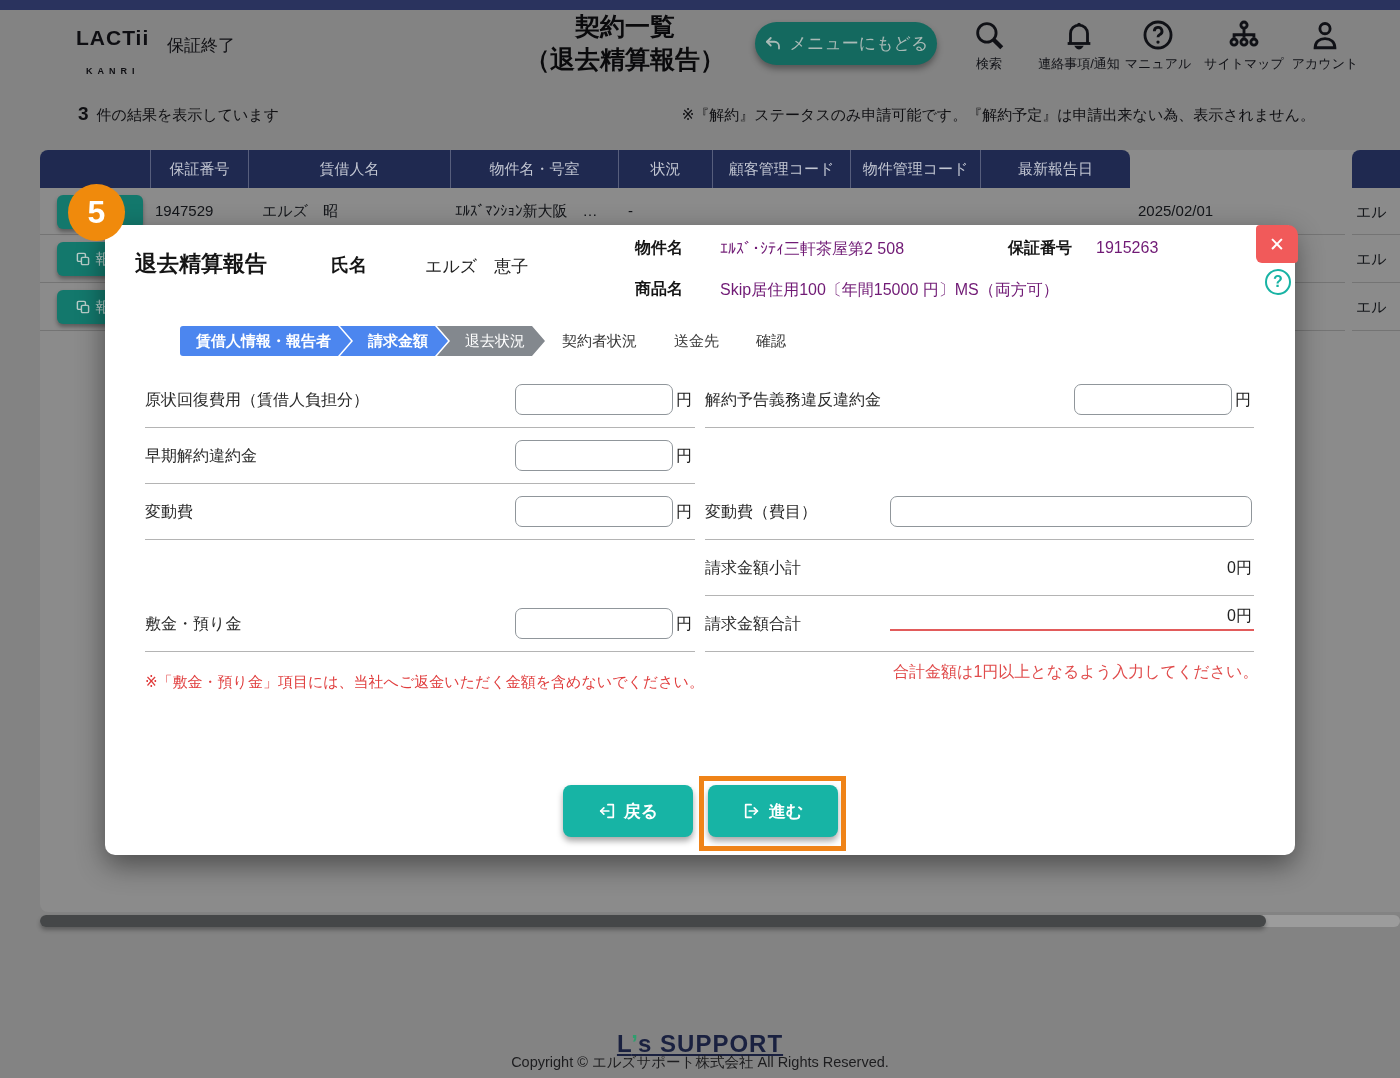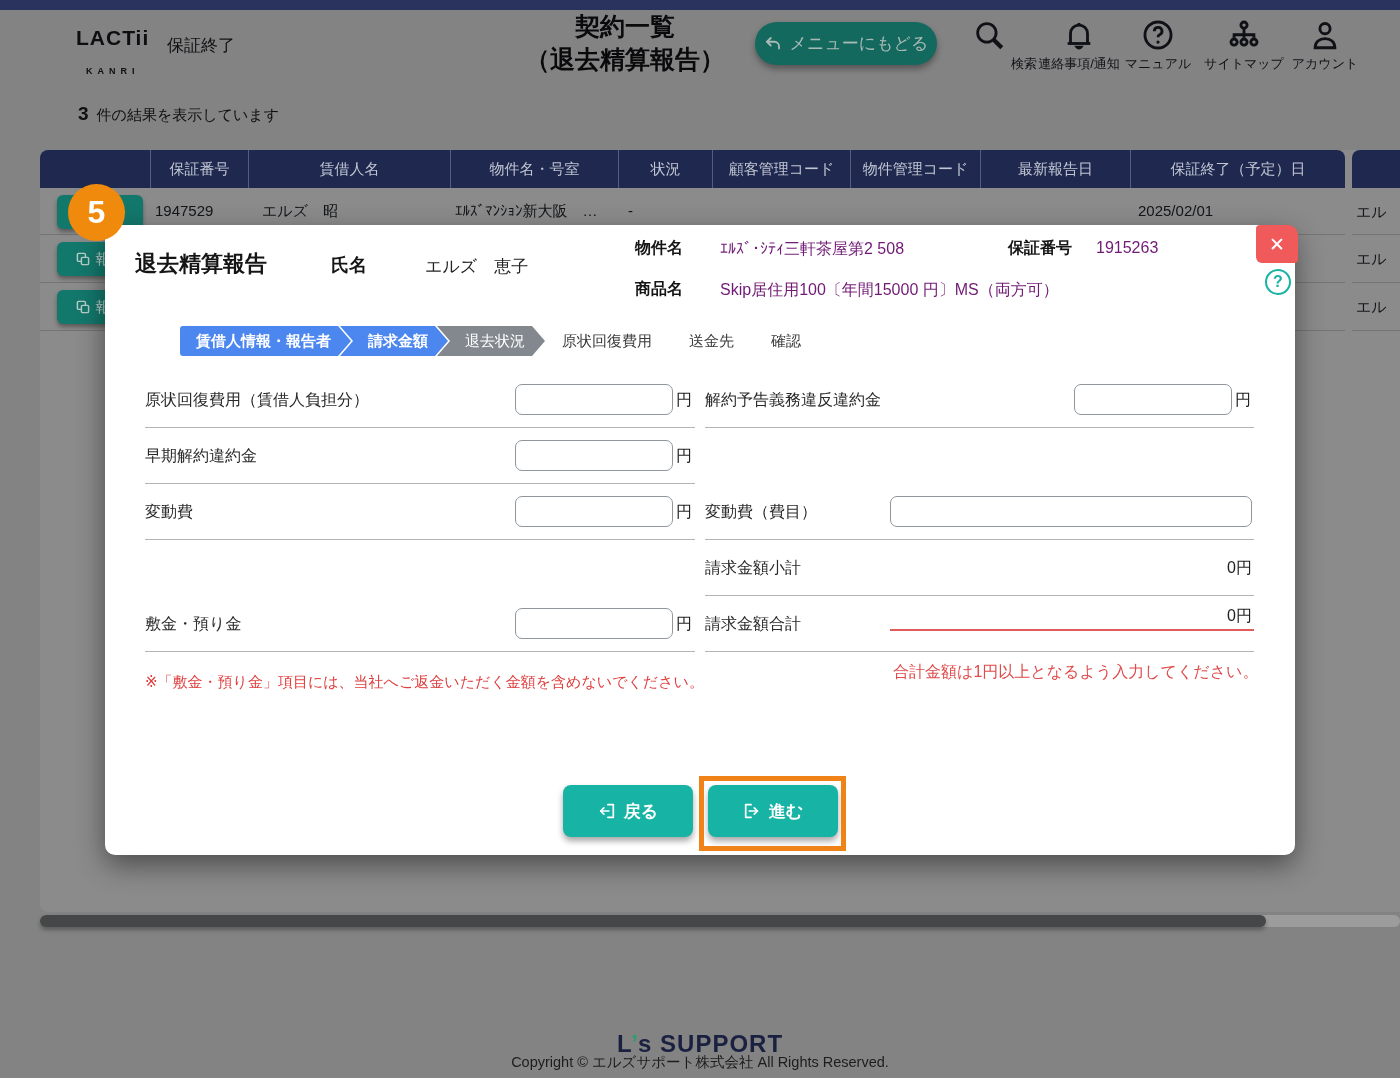--- a/index.html
+++ b/index.html
@@ -14,21 +14,21 @@
   .logo { position:absolute; left:76px; top:26px; color:#0e0e12; }
   .logo .l1 { font-size:21px; font-weight:bold; letter-spacing:1px; }
   .logo .l2 { font-size:9px; font-weight:bold; letter-spacing:5px; text-align:center; margin-top:16px; }
   .username { position:absolute; left:167px; top:34px; font-size:17px; color:#101014; }
   .pagetitle { position:absolute; left:455px; top:10px; width:340px; text-align:center; font-size:25px; font-weight:bold; color:#0a0a0c; line-height:33px; }
   .menu-back { position:absolute; left:755px; top:22px; width:182px; height:43px; background:#14695f; border-radius:22px; box-shadow:0 4px 6px rgba(0,0,0,.35); color:#a9bab6; font-size:17px; display:flex; align-items:center; justify-content:center; gap:8px; cursor:pointer; }
   .menu-back svg { width:18px; height:18px; }
   .hnav { position:absolute; top:18px; width:96px; text-align:center; color:#101116; cursor:pointer; }
   .hnav svg { width:34px; height:34px; display:block; margin:0 auto; }
   .hnav .lbl { font-size:13px; margin-top:3px; white-space:nowrap; }
-  .hn0 { left:941px;text-align:right; } .hn1 { left:1023px; width:112px; } .hn2 { left:1110px; } .hn3 { left:1192px; width:104px; } .hn4 { left:1277px; }
+  .hn0 { left:941px; } .hn1 { left:1023px; width:112px; } .hn2 { left:1110px; } .hn3 { left:1192px; width:104px; } .hn4 { left:1277px; }
 
   
   .rescount { position:absolute; left:78px; top:103px; font-size:15px; color:#0f0f12; }
   .rescount b { font-size:19px; font-weight:bold; margin-right:8px; }
   .notice { position:absolute; right:85px; top:106px; font-size:15px; color:#101013; }
 
   
   .tablecard { position:absolute; left:40px; top:150px; width:1360px; height:762px; background:#8b8b8b; border-radius:8px 0 0 8px; }
   .thead { position:absolute; left:40px; top:150px; height:38px; display:flex; }
   .th { background:#1f2950; color:#c2c6d2; font-size:15px; display:flex; align-items:center; justify-content:center; border-left:1px solid rgba(255,255,255,.25); white-space:nowrap; overflow:hidden; }
@@ -42,21 +42,21 @@
   .rc1 { top:188px; height:47px; line-height:47px; } .rc2 { top:235px; } .rc3 { top:283px; }
 
   .repbtn { position:absolute; left:57px; width:86px; height:34px; background:#13786c; border-radius:6px; box-shadow:0 3px 4px rgba(0,0,0,.35); color:#b9cdc9; font-size:15px; display:flex; align-items:center; justify-content:center; gap:5px; cursor:pointer; overflow:hidden; white-space:nowrap;}
   .repbtn svg { width:16px; height:16px; flex:none; }
 
   
   .hscroll-track { position:absolute; left:40px; top:915px; width:1360px; height:12px; background:#9c9c9c; border-radius:6px; }
   .hscroll-thumb { position:absolute; left:0; top:0; width:1226px; height:12px; background:#454748; border-radius:6px; box-shadow:0 3px 4px rgba(0,0,0,.3); cursor:grab; }
 
   
-  .footlogo { position:absolute; left:0; top:1030px; width:1400px; text-align:center; font-size:24px; font-weight:bold; color:#1a2140; letter-spacing:1px; }
+  .footlogo { position:absolute; left:0; top:1030px; width:1400px; text-align:center; font-size:24px; font-weight:bold; color:#1a2140; letter-spacing:1px;text-decoration:underline; }
   .footlogo .apos { color:#2f9e6e; }
   .copyright { position:absolute; left:0; top:1053px; width:1400px; text-align:center; font-size:14.5px; color:#1d1d1f; }
 
   
   .modal { position:absolute; left:105px; top:225px; width:1190px; height:630px; background:#ffffff; border-radius:10px; box-shadow:0 10px 28px rgba(0,0,0,.45); z-index:10; }
   .m-close { position:absolute; left:1151px; top:0px; width:42px; height:38px; background:#f15a5a; border-radius:4px 10px 4px 6px; color:#fff; font-size:19px; font-weight:bold; display:flex; align-items:center; justify-content:center; cursor:pointer; }
   .m-help { position:absolute; left:1160px; top:44px; width:26px; height:26px; border:2px solid #18b3a4; border-radius:50%; color:#18b3a4; font-size:16px; font-weight:bold; display:flex; align-items:center; justify-content:center; cursor:pointer; }
   .m-title { position:absolute; left:30px; top:24px; font-size:22px; font-weight:bold; color:#151515;text-align:right; }
   .m-namelbl { position:absolute; left:226px; top:28px; font-size:18px; font-weight:bold; color:#151515; }
   .m-nameval { position:absolute; left:320px; top:30px; font-size:17px; color:#222; }
@@ -157,32 +157,32 @@
     <svg viewBox="0 0 24 24" fill="none" stroke="#101116" stroke-width="2">
         <circle cx="12" cy="7.5" r="3.6"></circle>
         <path d="M5 21c0-4 3-6.5 7-6.5s7 2.5 7 6.5z"></path>
       </svg>
     <div class="lbl">アカウント</div>
   </div>
 
   <div class="rescount">
     <b>3</b><span>件の結果を表示しています</span>
   </div>
+  <div class="notice">※『解約』ステータスのみ申請可能です。『解約予定』は申請出来ない為、表示されません。</div>
 
   <div class="tablecard"></div>
   <div class="thead">
     <div class="th" style="width:110px"></div>
     <div class="th" style="width:98px">保証番号</div>
     <div class="th" style="width:202px">賃借人名</div>
     <div class="th" style="width:168px">物件名・号室</div>
     <div class="th" style="width:94px">状況</div>
     <div class="th" style="width:138px">顧客管理コード</div>
     <div class="th" style="width:130px">物件管理コード</div>
     <div class="th" style="width:150px">最新報告日</div>
-    <div class="th" style="width:215px">保証終了（予定）日</div>
   </div>
   <div class="thead2"></div>
 
   <div class="trow tr1">
     <div class="tcell" style="left:115px; top:14px;">1947529</div>
     <div class="tcell" style="left:222px; top:14px;">エルズ　昭</div>
     <div class="tcell" style="left:415px; top:14px; width:165px; overflow:hidden;">ｴﾙｽﾞﾏﾝｼｮﾝ新大阪　…</div>
     <div class="tcell" style="left:588px; top:14px;">-</div>
     <div class="tcell" style="left:1098px; top:14px;">2025/02/01</div>
   </div>
@@ -238,21 +238,21 @@
     <div class="m-val vp">ｴﾙｽﾞ･ｼﾃｨ三軒茶屋第2 508</div>
     <div class="m-lbl lg">保証番号</div>
     <div class="m-val vg">1915263</div>
     <div class="m-lbl lc">商品名</div>
     <div class="m-val vc">Skip居住用100〔年間15000 円〕MS（両方可）</div>
 
     <div class="steps">
       <div class="step first st-done">賃借人情報・報告者</div>
       <div class="step st-cur">請求金額</div>
       <div class="step st-next">退去状況</div>
-      <div class="step st-todo">原状回復費用</div>
+      <div class="step st-todo">契約者状況</div>
       <div class="step st-todo">送金先</div>
       <div class="step st-todo">確認</div>
     </div>
 
     <div class="f-lbl" style="left:40px; top:165px;">原状回復費用（賃借人負担分）</div>
     <input class="f-input" style="left: 410px; top: 159px;">
     <div class="f-yen" style="left:571px; top:165px;">円</div>
     <div class="divider" style="left:40px; top:202px; width:550px;"></div>
 
     <div class="f-lbl" style="left:40px; top:221px;">早期解約違約金</div>

